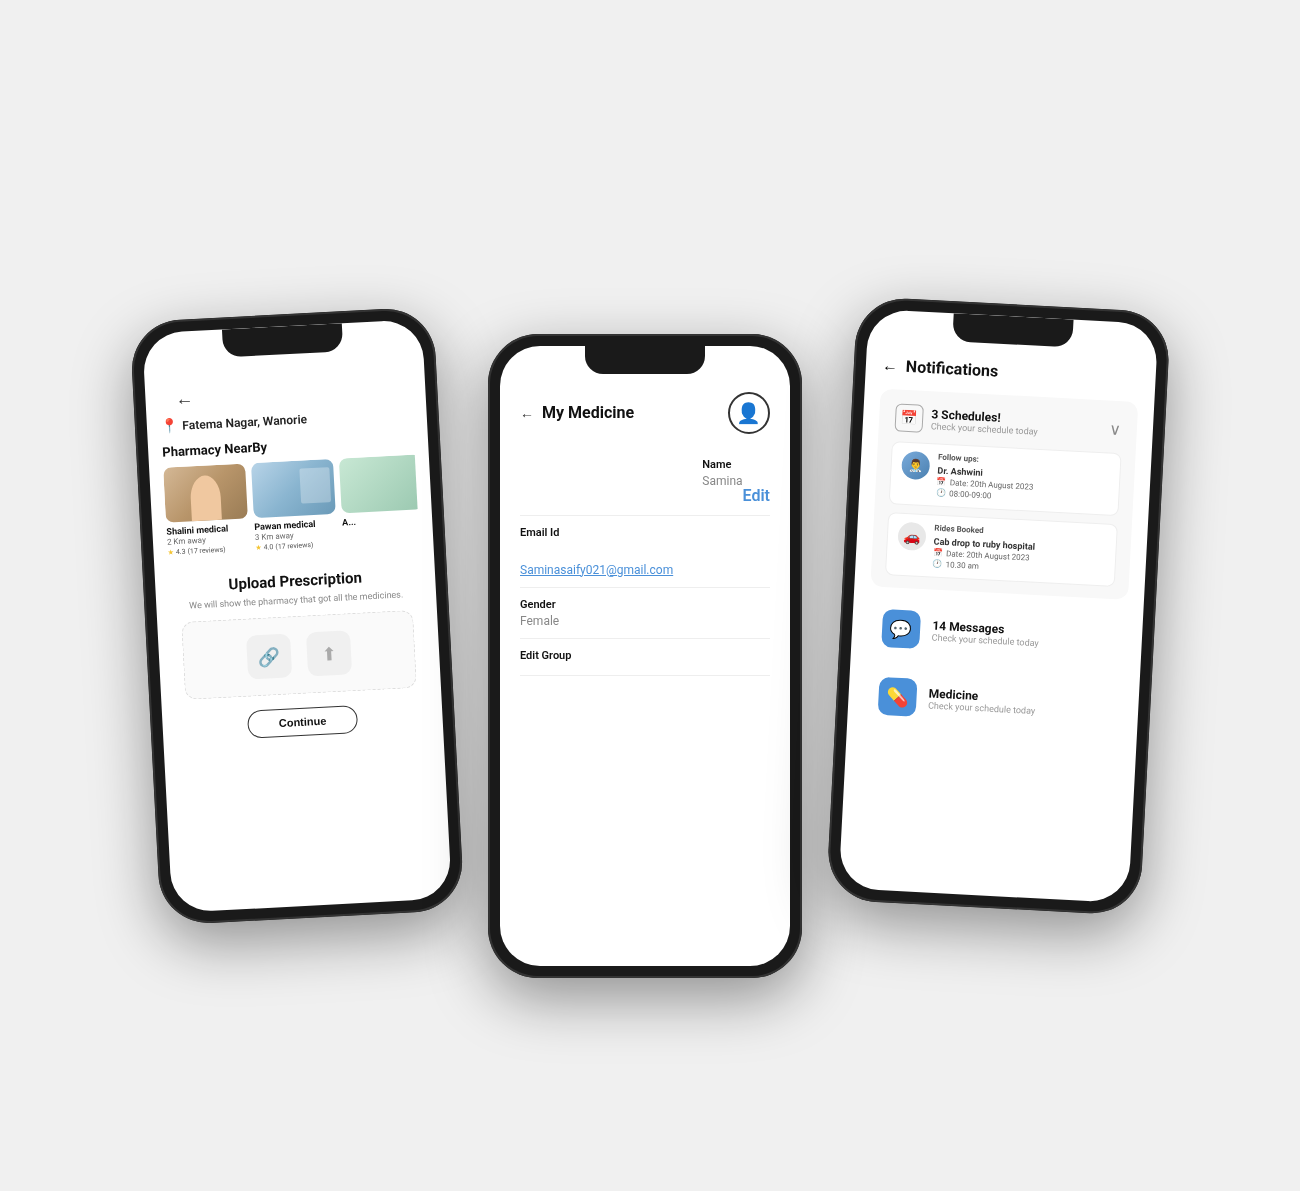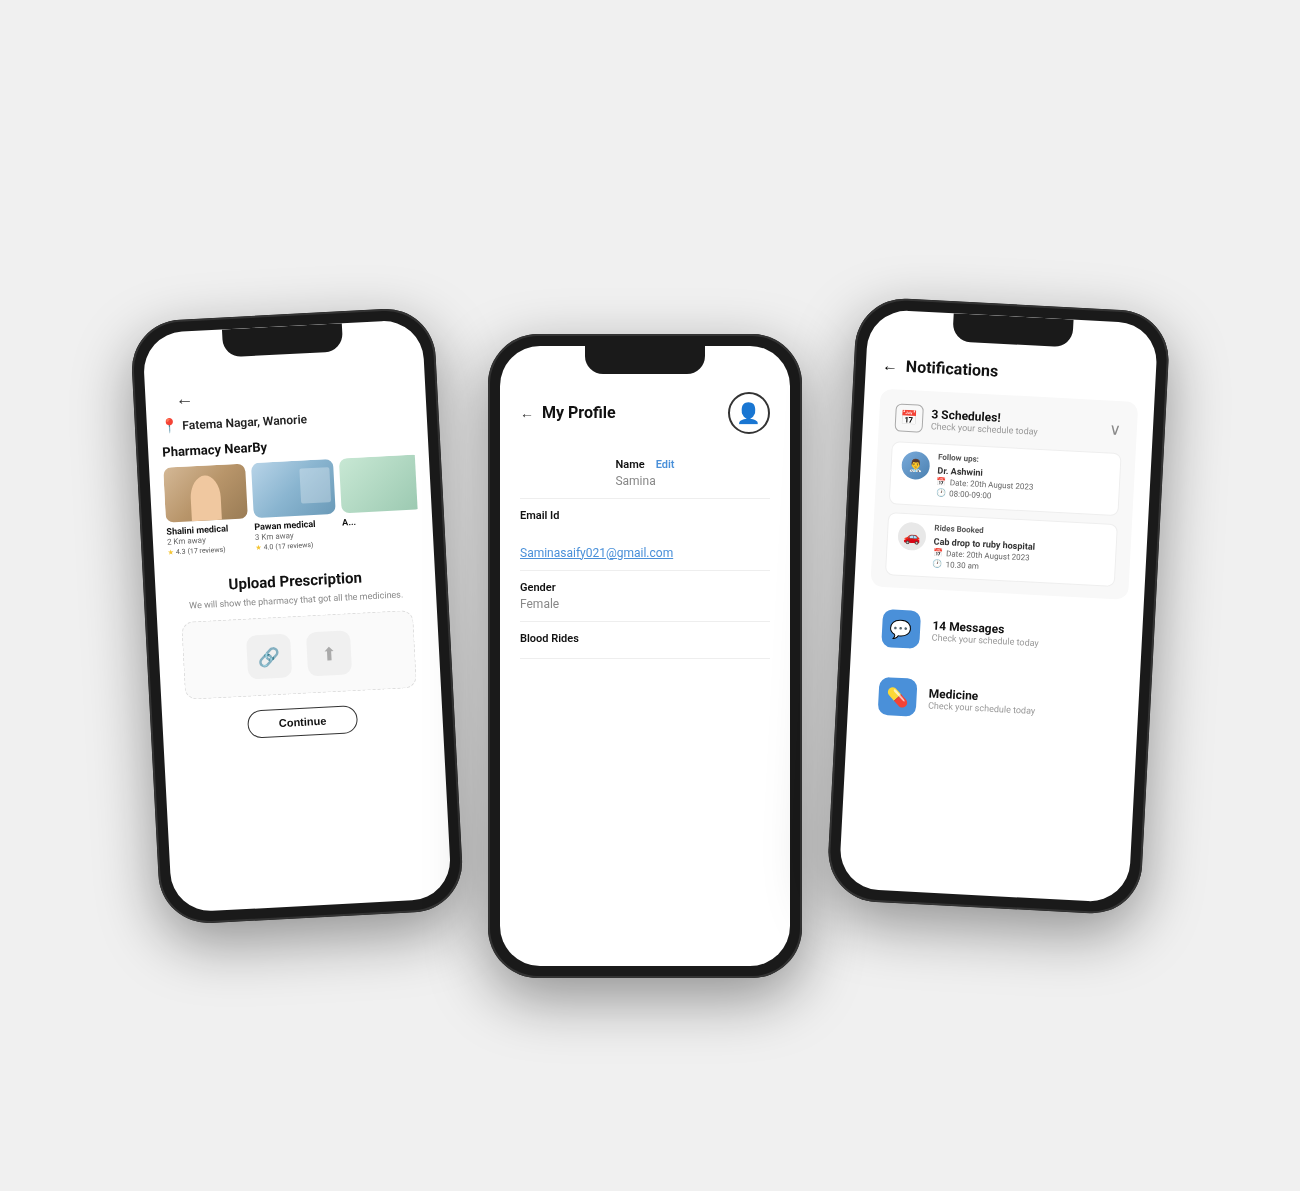--- a/index.html
+++ b/index.html
@@ -231,27 +231,28 @@
       color: #111;
       margin-bottom: 3px;
     }
     .field-value {
       font-size: 12px;
       color: #888;
     }
     .field-value.email { color: #4a90d9; text-decoration: underline; margin-top: 24px; }
     .edit-btn {
       color: #4a90d9;
-      font-size: 11px;
+      font-size: 16px;
       font-weight: 600;
       cursor: pointer;
+      margin-top: 28px;
     }
     .name-row {
       display: flex;
-      justify-content: center;
+      justify-content: flex-end;
       align-items: flex-start;
     }
 
     
     .notif-screen { padding: 6px 16px; }
     .notif-header {
       display: flex;
       align-items: center;
       gap: 8px;
       margin-bottom: 14px;
@@ -442,21 +443,21 @@
 </div>
 
 <div class="phone phone-2">
   <div class="phone-inner">
     <div class="notch"></div>
     <div class="screen">
       <div class="profile-screen">
         <div class="profile-header">
           <div style="display:flex;align-items:center;gap:8px;">
             <span class="back-btn" style="padding:0;">←</span>
-            <div class="profile-title">My Profile</div>
+            <div class="profile-title">My Medicine</div>
           </div>
           <div class="avatar-circle">👤</div>
         </div>
 
         <div class="profile-field">
           <div class="name-row">
             <div>
               <div class="field-label">Name</div>
               <div class="field-value">Samina</div>
             </div>
@@ -465,21 +466,21 @@
         </div>
         <div class="profile-field">
           <div class="field-label">Email Id</div>
           <div class="field-value email">Saminasaify021@gmail.com</div>
         </div>
         <div class="profile-field">
           <div class="field-label">Gender</div>
           <div class="field-value">Female</div>
         </div>
         <div class="profile-field">
-          <div class="field-label">Blood Rides</div>
+          <div class="field-label">Edit Group</div>
           <div class="field-value"></div>
         </div>
       </div>
     </div>
   </div>
 </div>
 
 <div class="phone phone-3">
   <div class="phone-inner">
     <div class="notch"></div>

